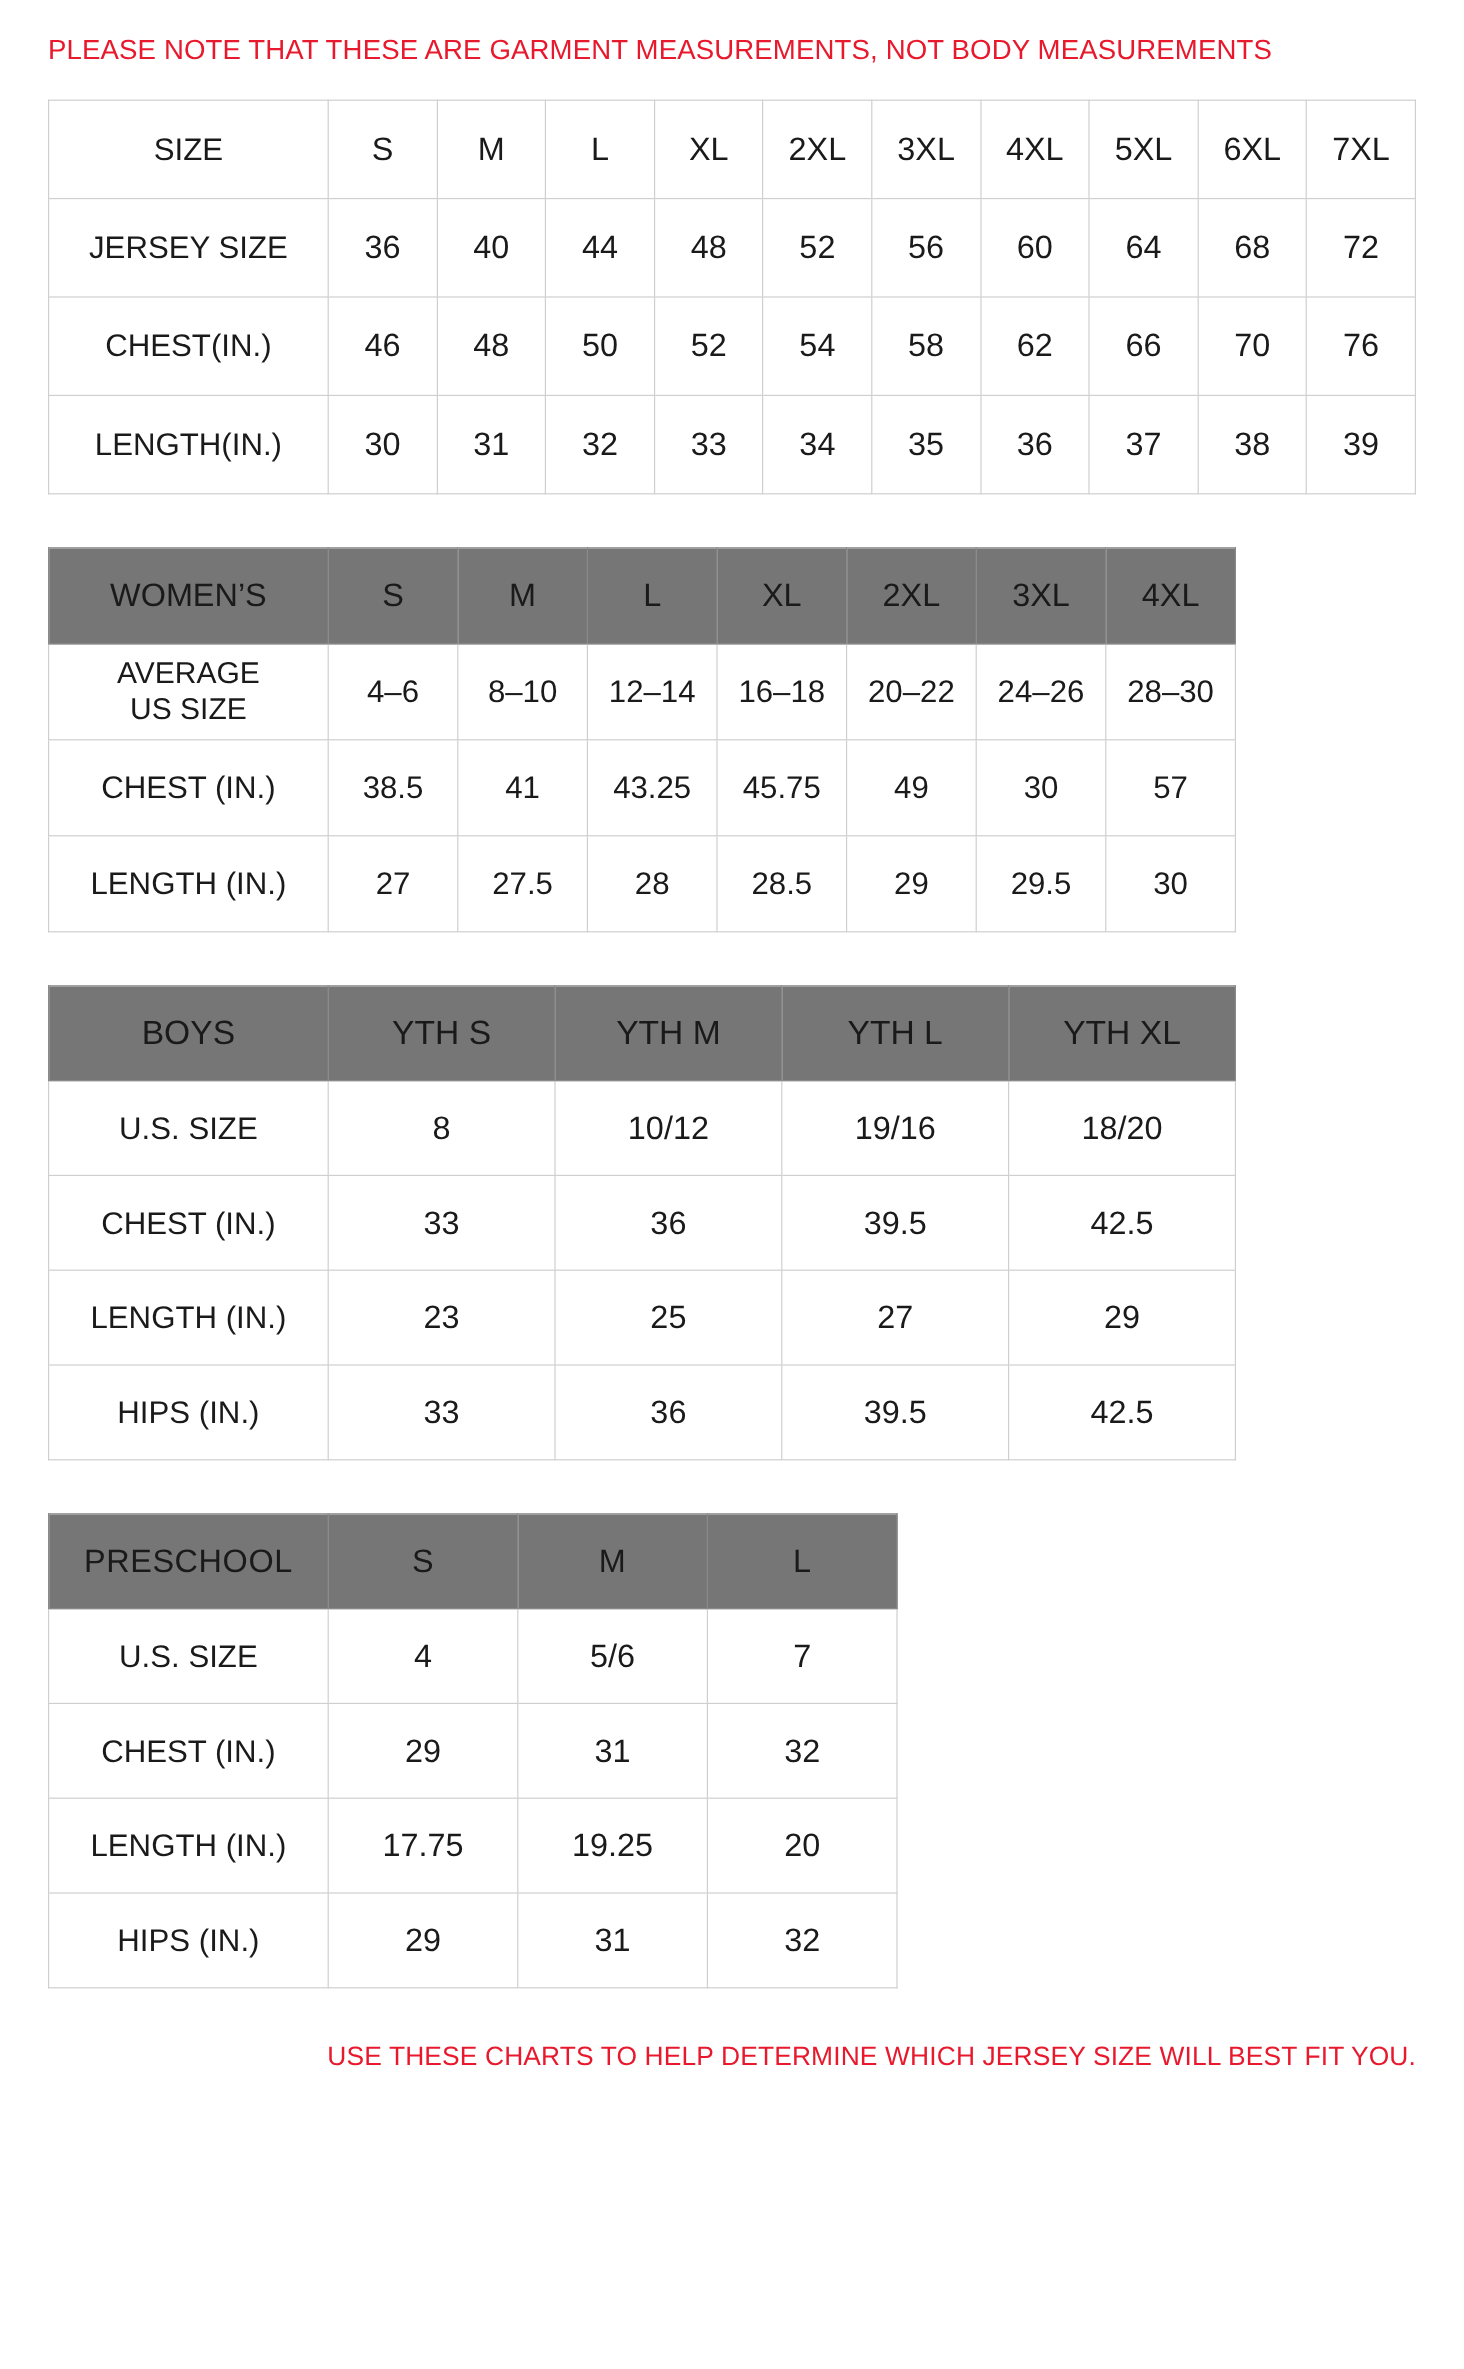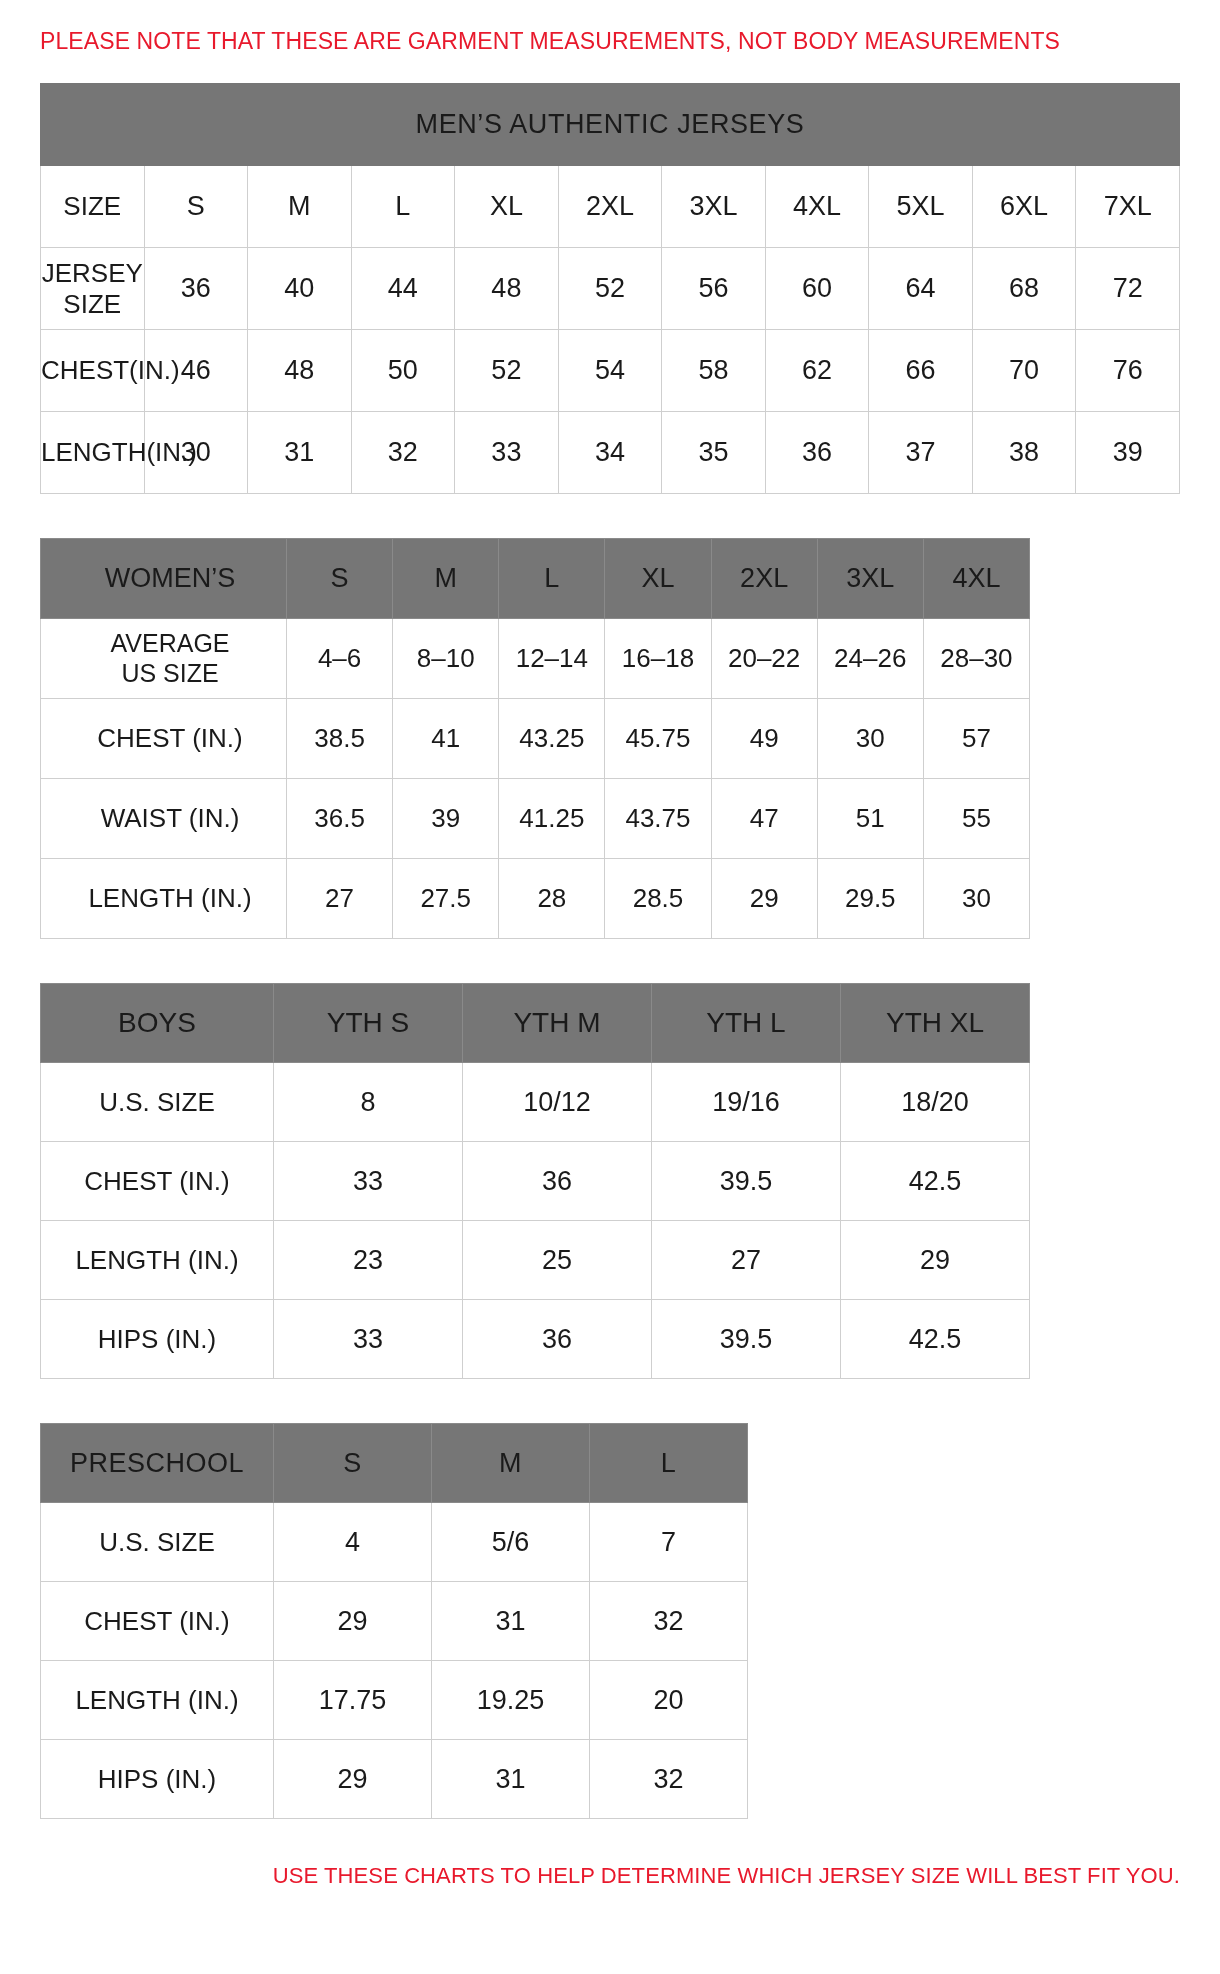--- a/index.html
+++ b/index.html
@@ -62,21 +62,21 @@
     border-color: #8a8a8a !important;
   }
   
   #mens-table { width: 1140px; }
   #mens-table .rowlabel { width: 232px; }
   #mens-table td { height: 81px; font-size: 27px; }
   #mens-table .rowlabel { font-size: 26px; }
   
   #womens-table { width: 990px; }
   #womens-table td { height: 79px; font-size: 26px; }
-  #womens-table .rowlabel { width: 232px; font-size: 26px; padding-left: 13px; }
+  #womens-table .rowlabel { width: 232px; font-size: 26px; }
   #womens-table .hdr-cell { font-size: 27px; }
   #womens-table .two-line { font-size: 25px; line-height: 1.18; }
   
   #boys-table { width: 990px; }
   #boys-table td { height: 78px; font-size: 27px; }
   #boys-table .rowlabel { width: 232px; font-size: 26px; }
   #boys-table .hdr-cell { font-size: 28px; }
   
   #preschool-table { width: 708px; }
   #preschool-table td { height: 78px; font-size: 27px; }
@@ -92,23 +92,20 @@
 </style>
 </head>
 <body>
 
 <div class="page">
 
   <p class="note">PLEASE NOTE THAT THESE ARE GARMENT MEASUREMENTS, NOT BODY MEASUREMENTS</p>
 
   <table class="sizing" id="mens-table">
     <tbody>
-      <tr>
-        <td class="hdr-band" colspan="11">MEN’S AUTHENTIC JERSEYS</td>
-      </tr>
       <tr>
         <td class="rowlabel">SIZE</td>
         <td>S</td>
         <td>M</td>
         <td>L</td>
         <td>XL</td>
         <td>2XL</td>
         <td>3XL</td>
         <td>4XL</td>
         <td>5XL</td>
@@ -183,30 +180,20 @@
         <td class="rowlabel">CHEST (IN.)</td>
         <td>38.5</td>
         <td>41</td>
         <td>43.25</td>
         <td>45.75</td>
         <td>49</td>
         <td>30</td>
         <td>57</td>
       </tr>
       <tr>
-        <td class="rowlabel">WAIST (IN.)</td>
-        <td>36.5</td>
-        <td>39</td>
-        <td>41.25</td>
-        <td>43.75</td>
-        <td>47</td>
-        <td>51</td>
-        <td>55</td>
-      </tr>
-      <tr>
         <td class="rowlabel">LENGTH (IN.)</td>
         <td>27</td>
         <td>27.5</td>
         <td>28</td>
         <td>28.5</td>
         <td>29</td>
         <td>29.5</td>
         <td>30</td>
       </tr>
     </tbody>

